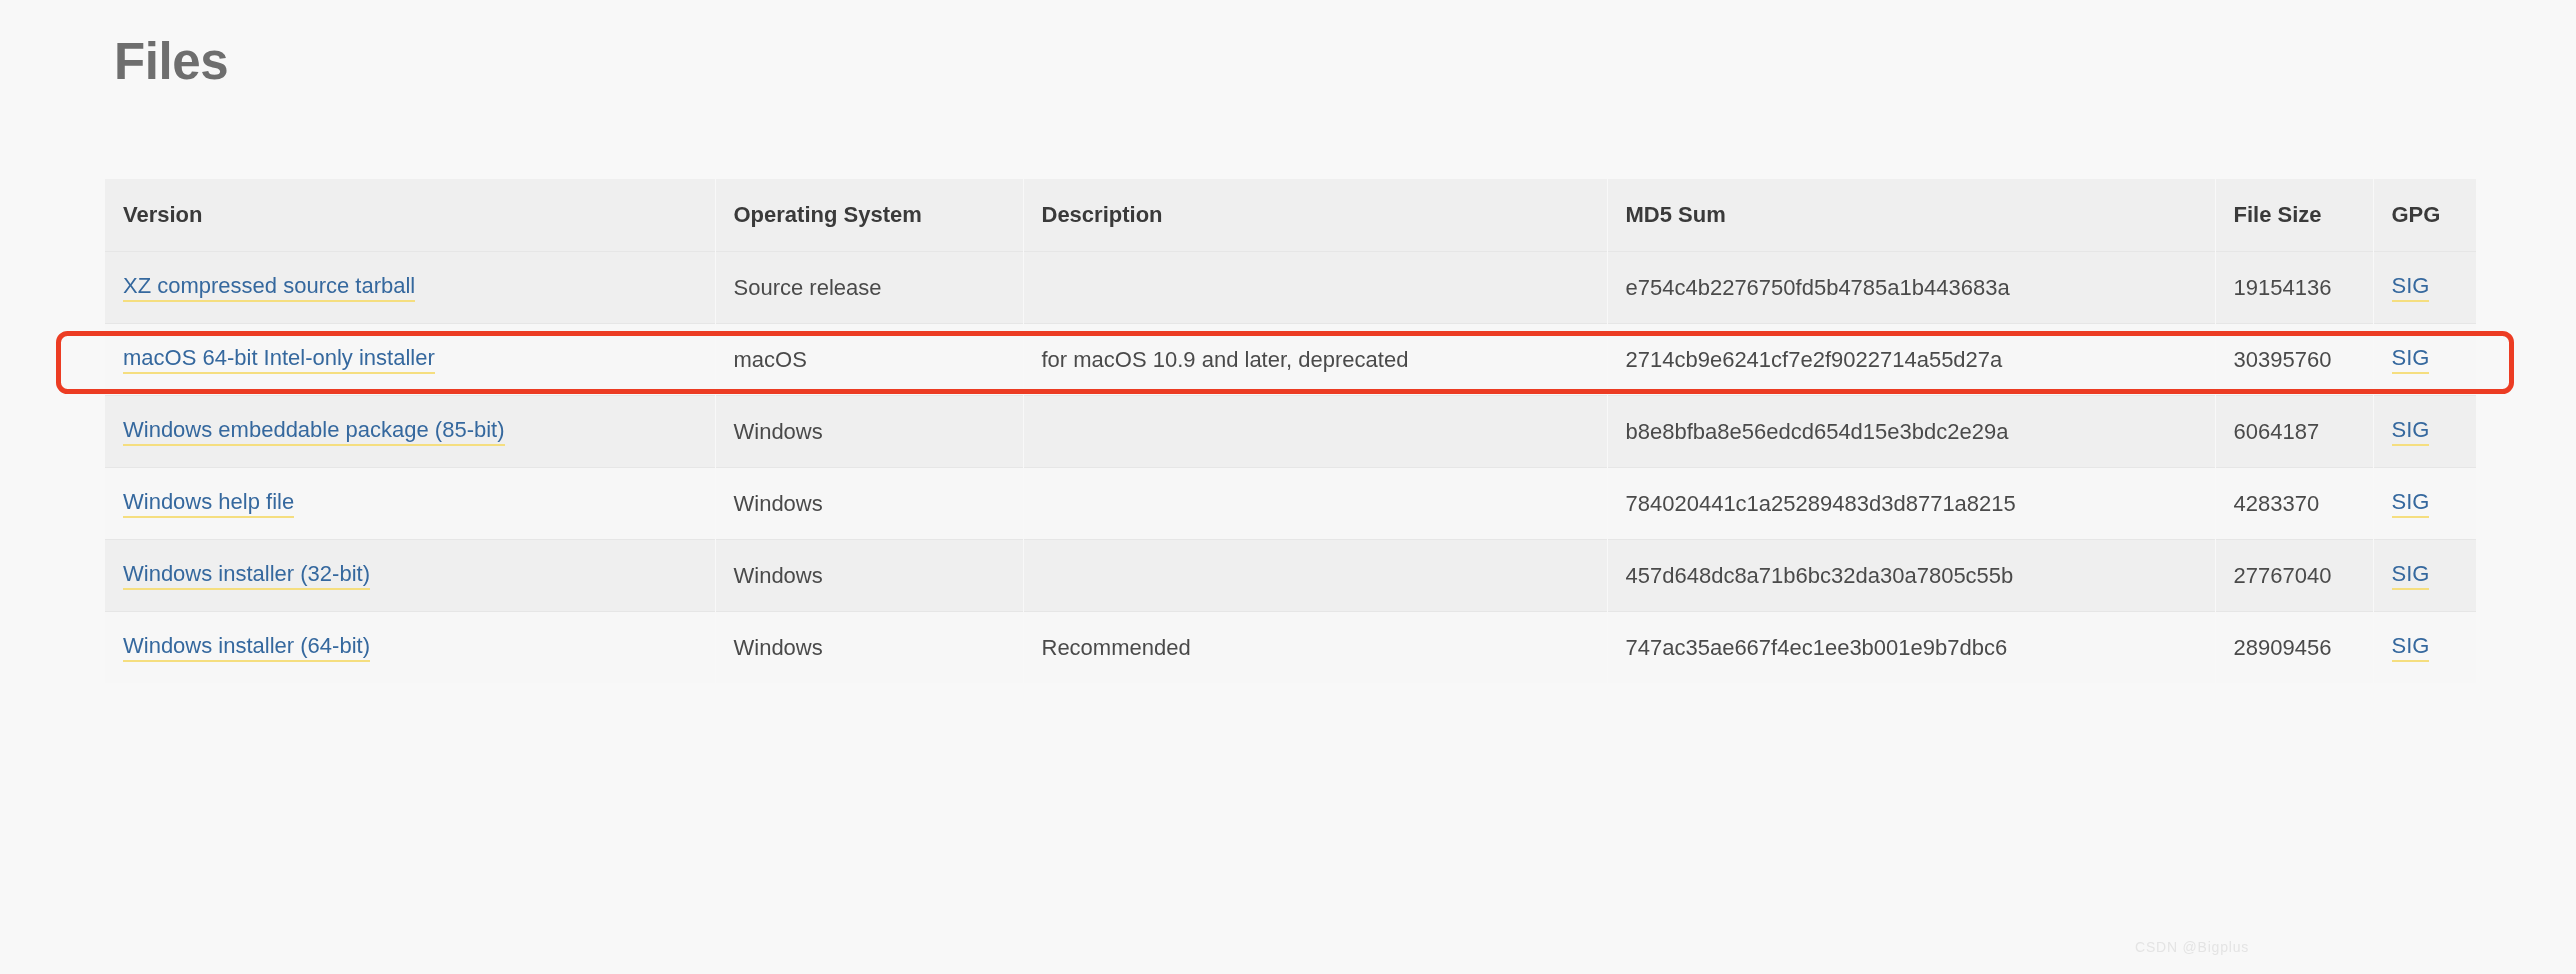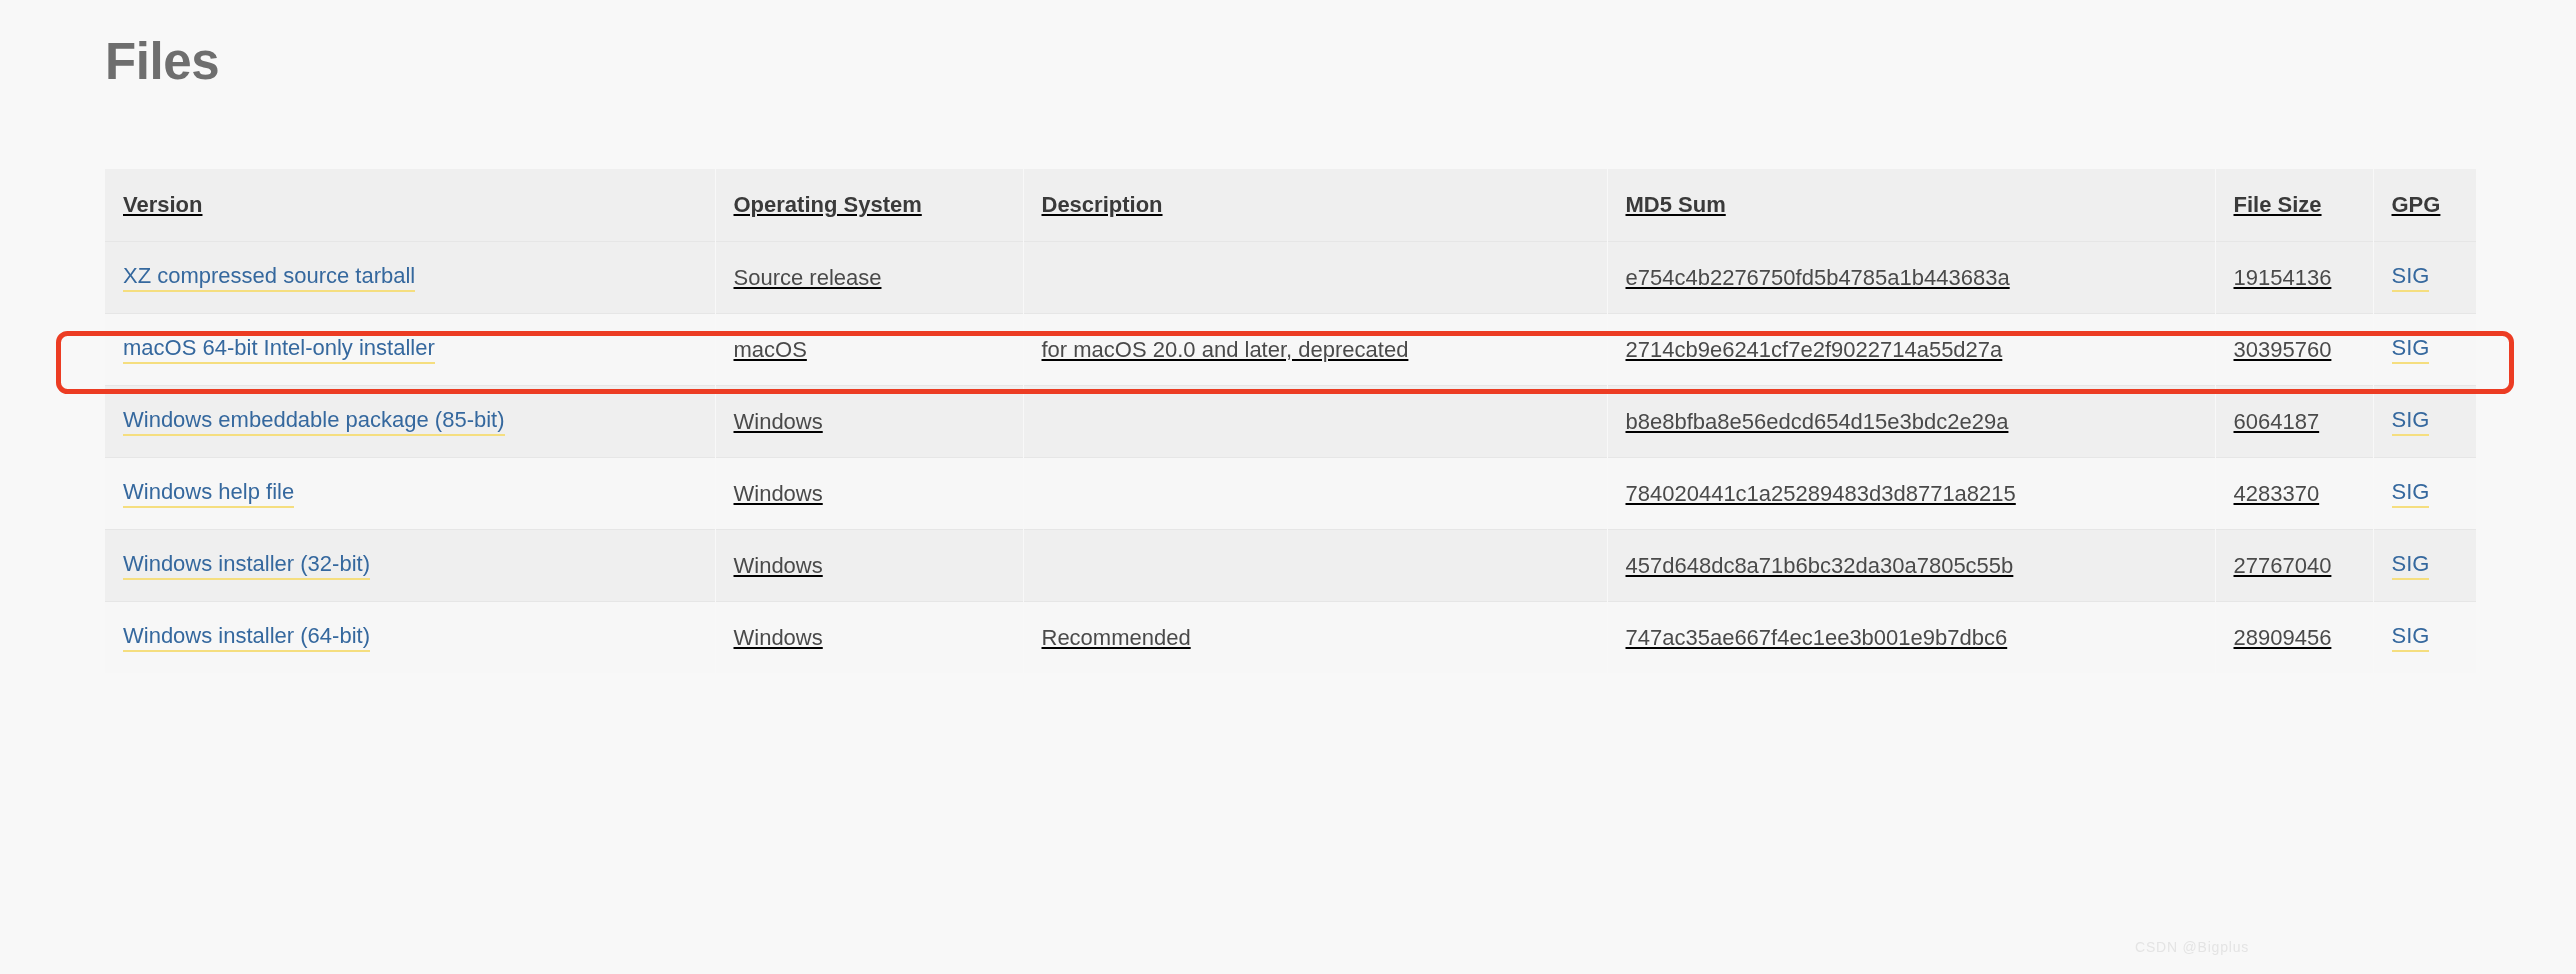--- a/index.html
+++ b/index.html
@@ -11,36 +11,35 @@
     height: 975px;
     background: #f8f8f8;
     font-family: "Liberation Sans", sans-serif;
     overflow: hidden;
     position: relative;
   }
 
   
   .page-title {
     position: absolute;
-    left: 105px;
+    left: 114px;
     top: 36px;
     font-size: 51px;
     font-weight: bold;
     color: #6e6e6e;
     letter-spacing: -0.4px;
     line-height: 1;
   }
 
   
   .table-wrap {
     position: absolute;
     left: 105px;
-    top: 169px;
+    top: 179px;
     width: 2371px;
-    text-decoration: underline;
   }
   table.files {
     border-collapse: collapse;
     width: 100%;
     table-layout: fixed;
     font-size: 22px;
   }
   table.files col.c-version     { width: 610px; }
   table.files col.c-os          { width: 308px; }
   table.files col.c-desc        { width: 584px; }
@@ -148,21 +147,21 @@
           <td><a class="filelink" href="#">XZ compressed source tarball</a></td>
           <td>Source release</td>
           <td></td>
           <td>e754c4b2276750fd5b4785a1b443683a</td>
           <td>19154136</td>
           <td><a class="siglink" href="#">SIG</a></td>
         </tr>
         <tr class="odd">
           <td><a class="filelink" href="#">macOS 64-bit Intel-only installer</a></td>
           <td>macOS</td>
-          <td>for macOS 20.0 and later, deprecated</td>
+          <td>for macOS 10.9 and later, deprecated</td>
           <td>2714cb9e6241cf7e2f9022714a55d27a</td>
           <td>30395760</td>
           <td><a class="siglink" href="#">SIG</a></td>
         </tr>
         <tr class="even">
           <td><a class="filelink" href="#">Windows embeddable package (85-bit)</a></td>
           <td>Windows</td>
           <td></td>
           <td>b8e8bfba8e56edcd654d15e3bdc2e29a</td>
           <td>6064187</td>

